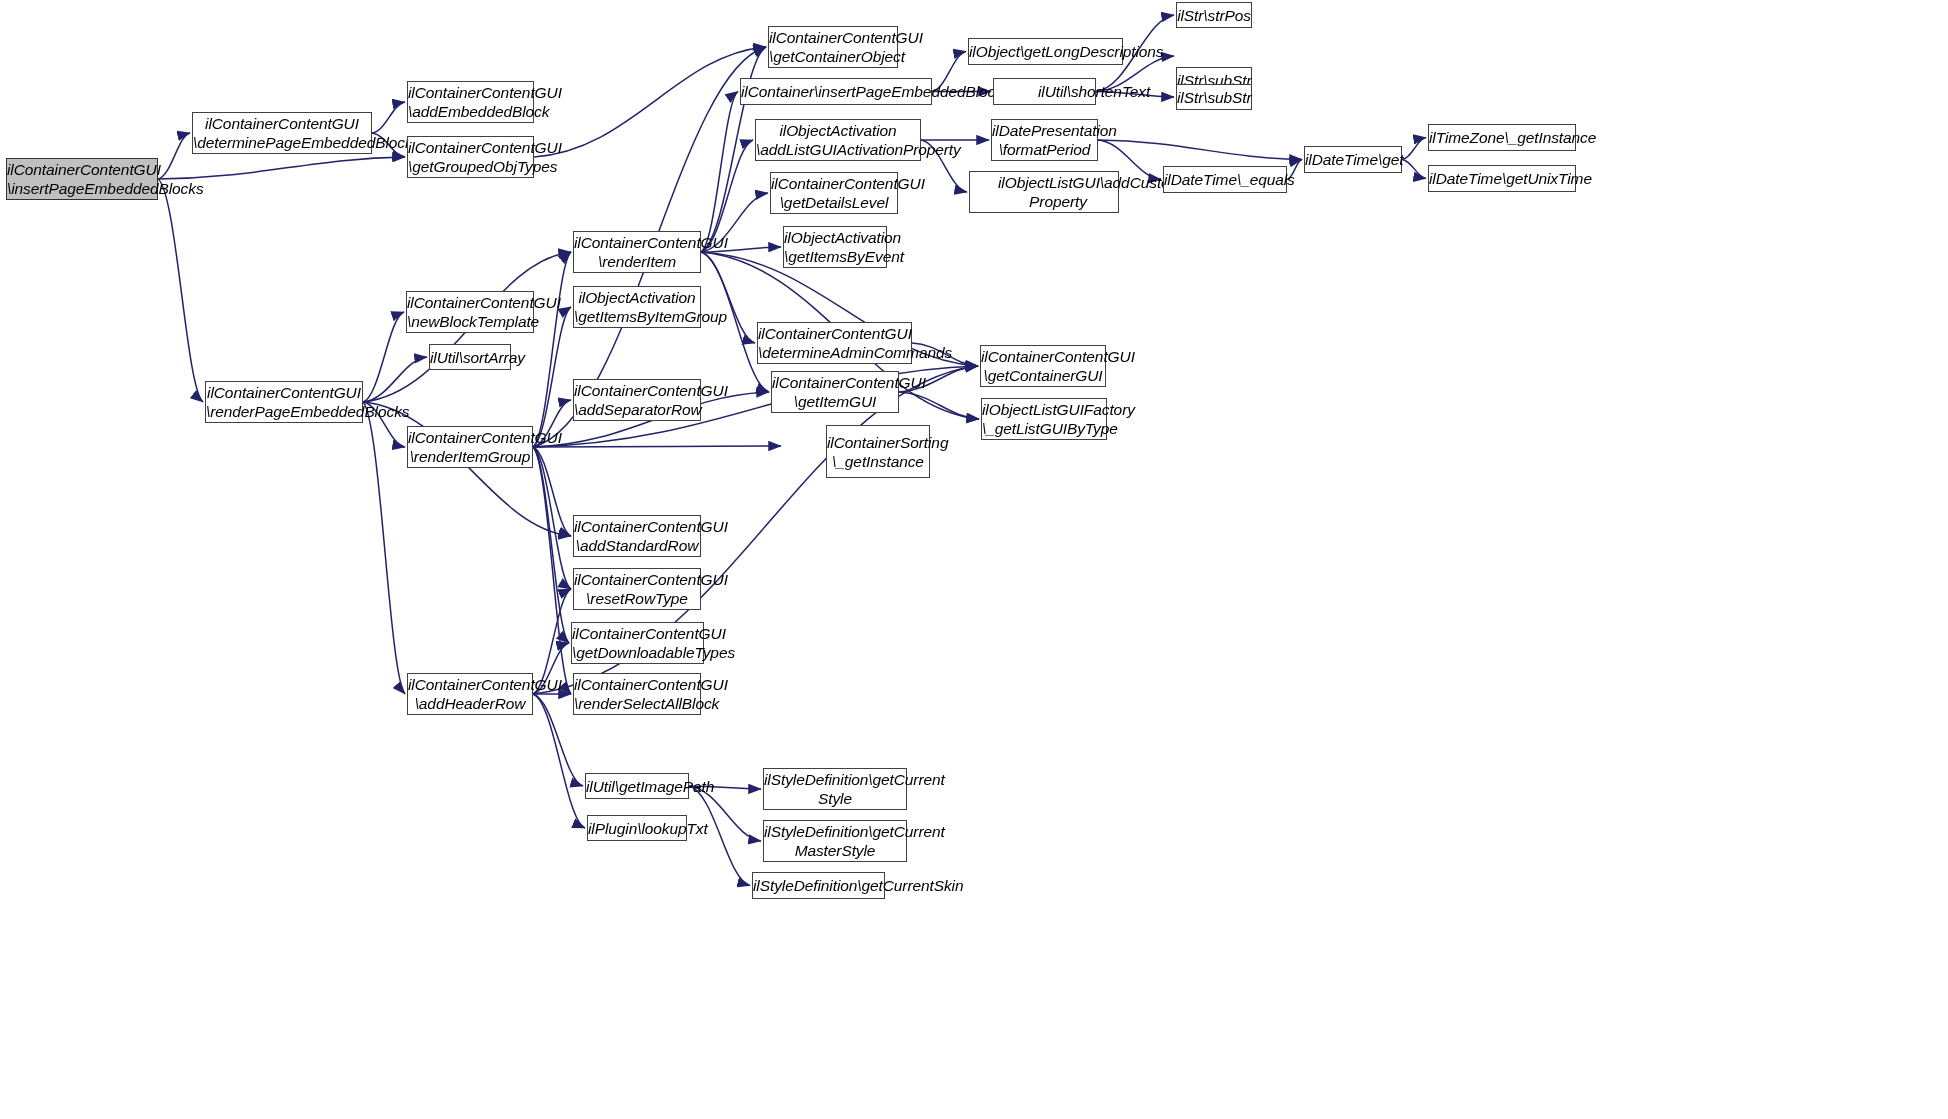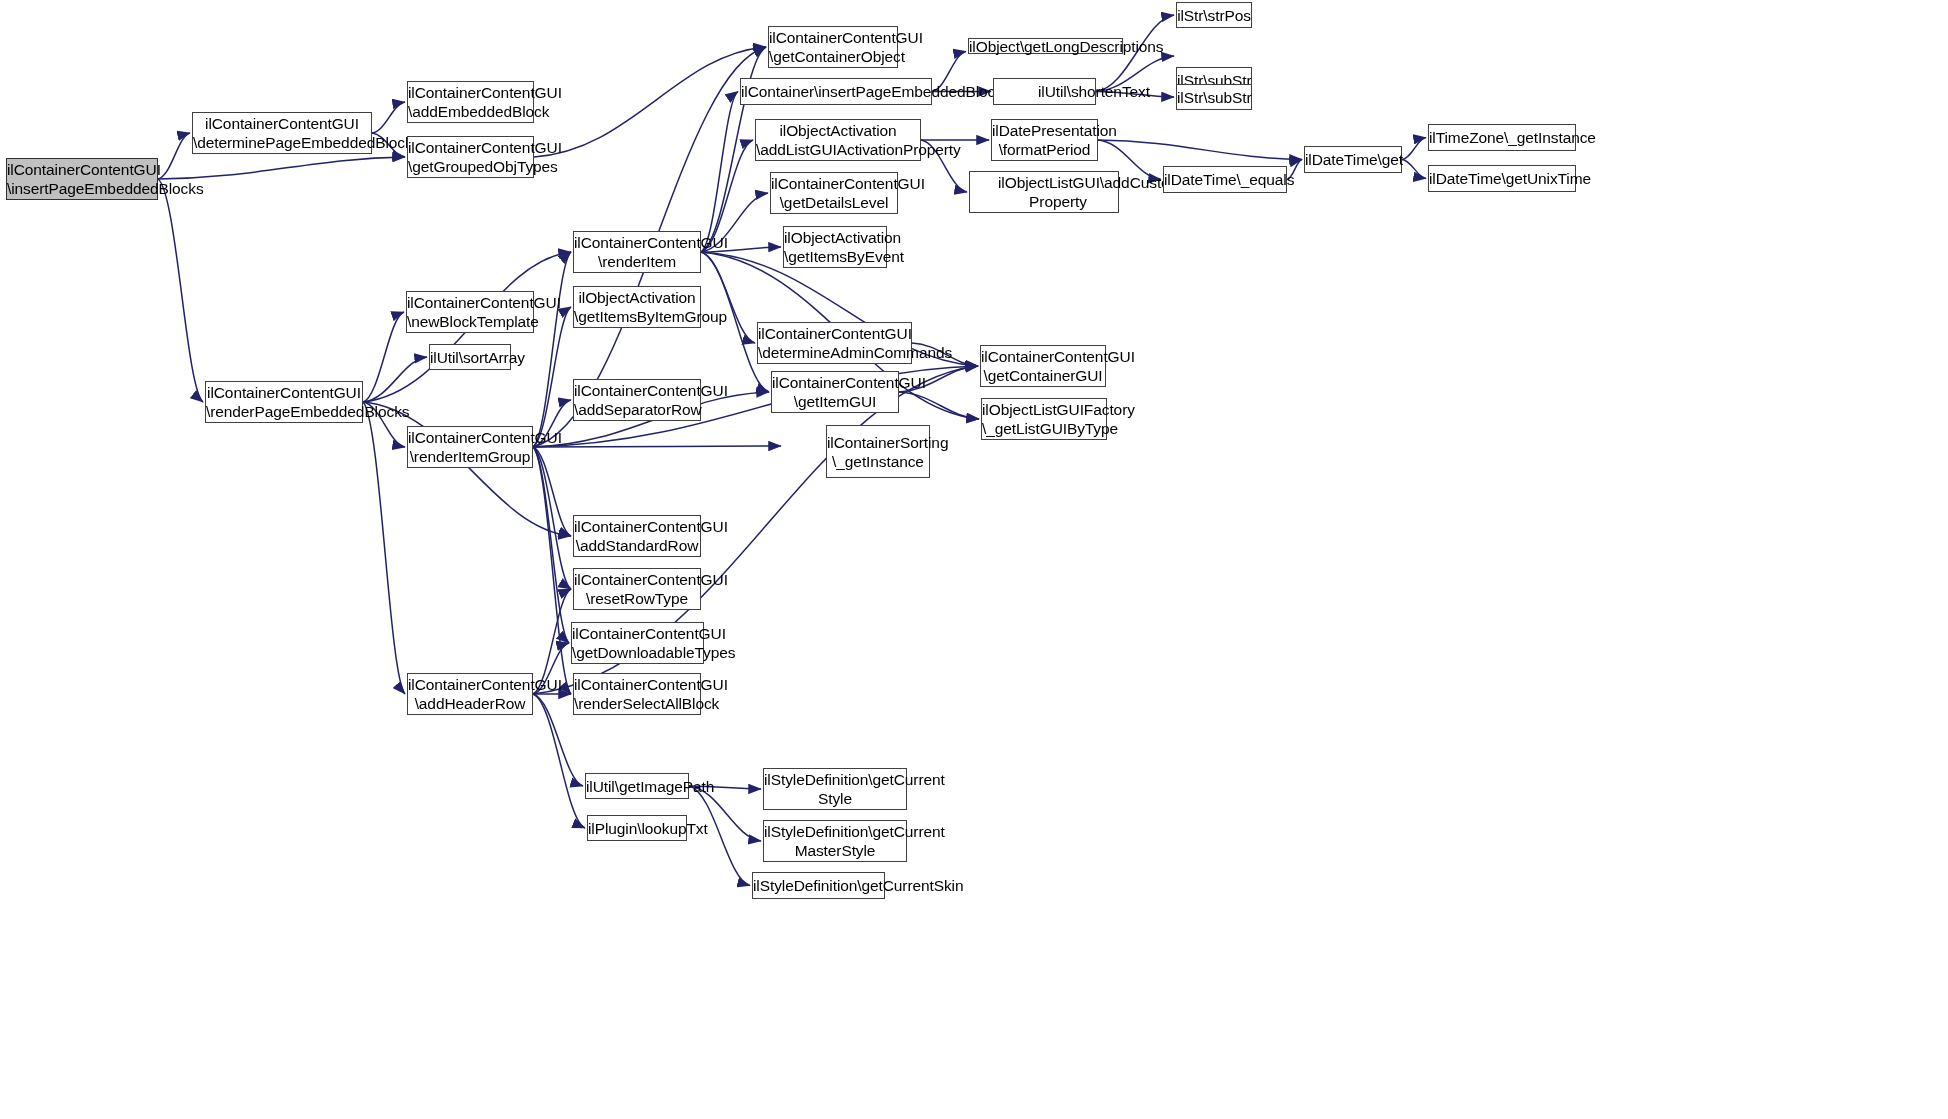--- a/index.html
+++ b/index.html
@@ -41,20 +41,21 @@
   }
   .node.root {
     background: #c0c0c0;
     border: 1px solid #303030;
   }
   .node-label {
     display: block;
     width: 100%;
     padding: 0 4px;
     white-space: pre-line;
+    font-style: italic;
   }
 </style>
 </head>
 <body>
 
 <div id="canvas">
   <svg id="edge-layer" viewBox="0 0 1948 1119" xmlns="http://www.w3.org/2000/svg">
     <defs>
       <marker id="arrow" markerWidth="9" markerHeight="7" refX="8.5" refY="3.5" orient="auto" markerUnits="strokeWidth">
         <path d="M0,0 L9,3.5 L0,7 z" fill="#222269"></path>
@@ -123,21 +124,21 @@
 \insertPageEmbeddedBlocks</span></div>
     <div class="node" style="left: 192px; top: 112px; width: 180px; height: 42px;"><span class="node-label">ilContainerContentGUI
 \determinePageEmbeddedBlocks</span></div>
     <div class="node" style="left: 407px; top: 81px; width: 127px; height: 42px;"><span class="node-label">ilContainerContentGUI
 \addEmbeddedBlock</span></div>
     <div class="node" style="left: 407px; top: 136px; width: 127px; height: 42px;"><span class="node-label">ilContainerContentGUI
 \getGroupedObjTypes</span></div>
     <div class="node" style="left: 768px; top: 26px; width: 130px; height: 42px;"><span class="node-label">ilContainerContentGUI
 \getContainerObject</span></div>
     <div class="node" style="left: 740px; top: 78px; width: 192px; height: 27px;"><span class="node-label">ilContainer\insertPageEmbeddedBlocks</span></div>
-    <div class="node" style="left: 968px; top: 38px; width: 155px; height: 16px;"><span class="node-label">ilObject\getLongDescriptions</span></div>
+    <div class="node" style="left: 968px; top: 38px; width: 155px; height: 27px;"><span class="node-label">ilObject\getLongDescriptions</span></div>
     <div class="node" style="left: 993px; top: 78px; width: 103px; height: 27px; padding-left: 44px;"><span class="node-label">ilUtil\shortenText</span></div>
     <div class="node" style="left: 1176px; top: 2px; width: 76px; height: 26px;"><span class="node-label">ilStr\strPos</span></div>
     <div class="node" style="left: 1176px; top: 43px; width: 76px; height: 26px; margin-top: 24px;"><span class="node-label">ilStr\subStr</span></div>
     <div class="node" style="left: 1176px; top: 84px; width: 76px; height: 26px;"><span class="node-label">ilStr\subStr</span></div>
     <div class="node" style="left: 755px; top: 119px; width: 166px; height: 42px;"><span class="node-label">ilObjectActivation
 \addListGUIActivationProperty</span></div>
     <div class="node" style="left: 991px; top: 119px; width: 107px; height: 42px;"><span class="node-label">ilDatePresentation
 \formatPeriod</span></div>
     <div class="node" style="left: 969px; top: 171px; width: 150px; height: 42px; padding-left: 28px;"><span class="node-label">ilObjectListGUI\addCustom
 Property</span></div>

